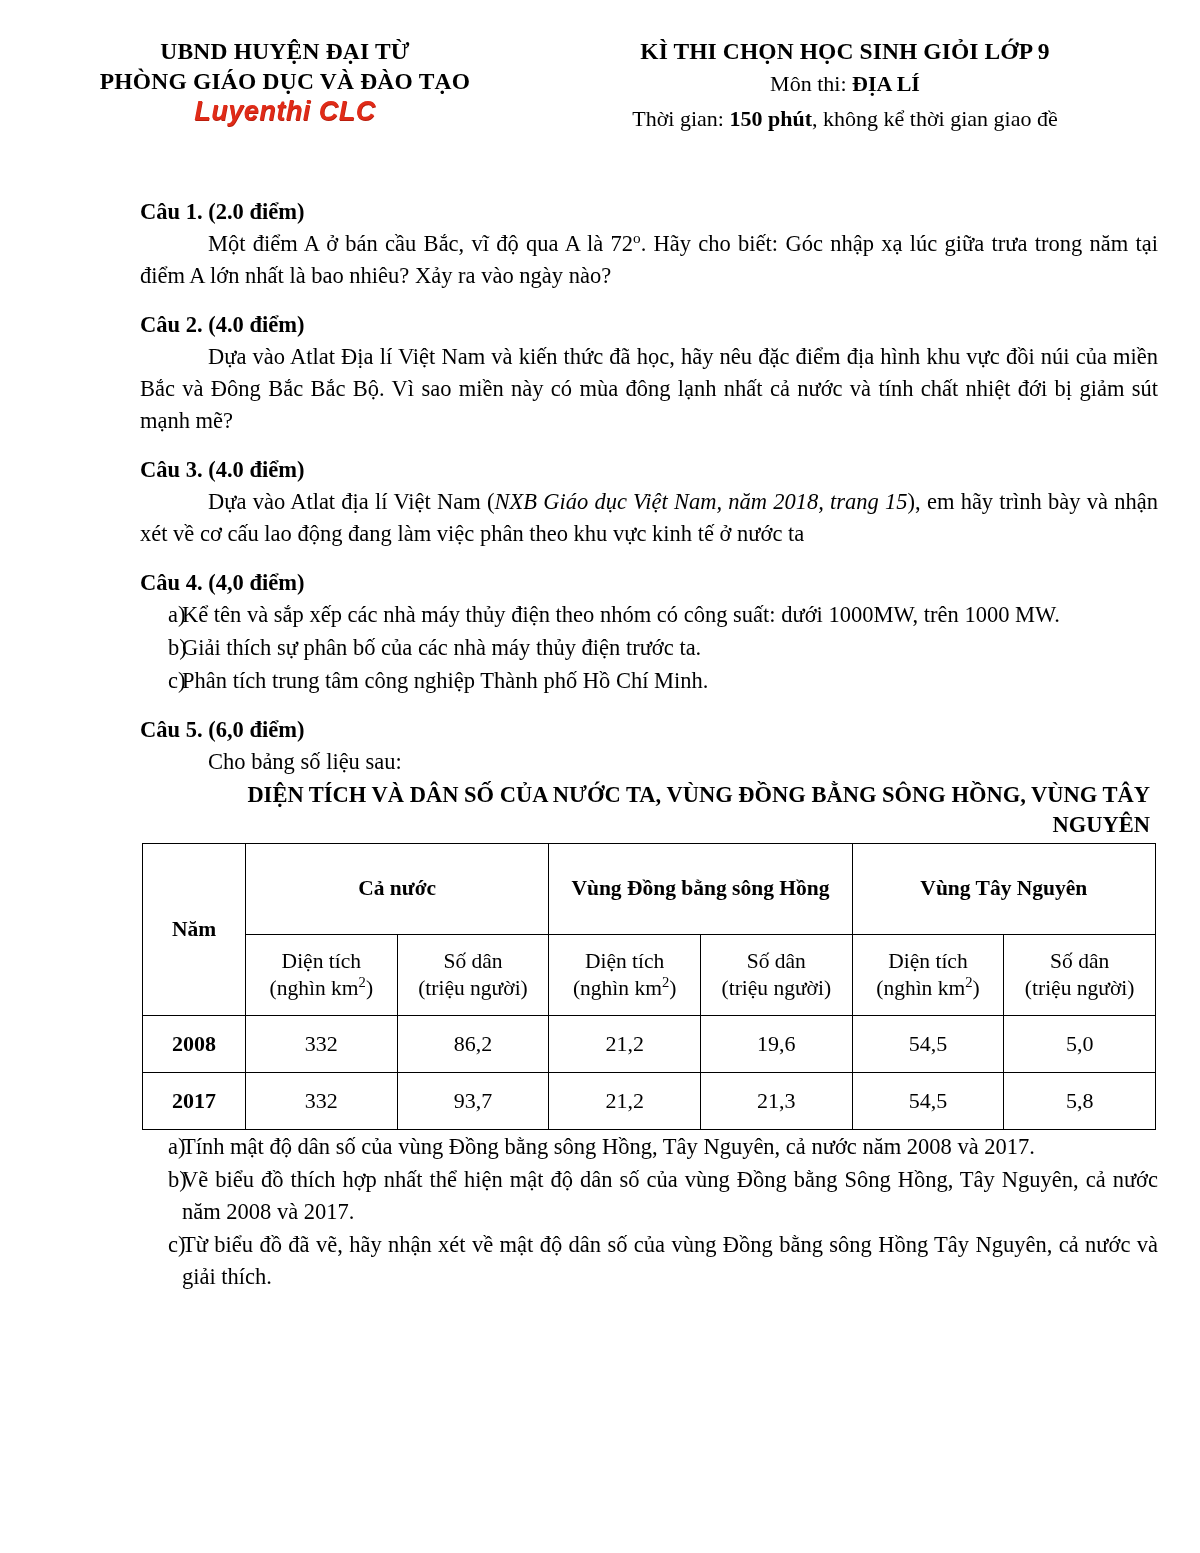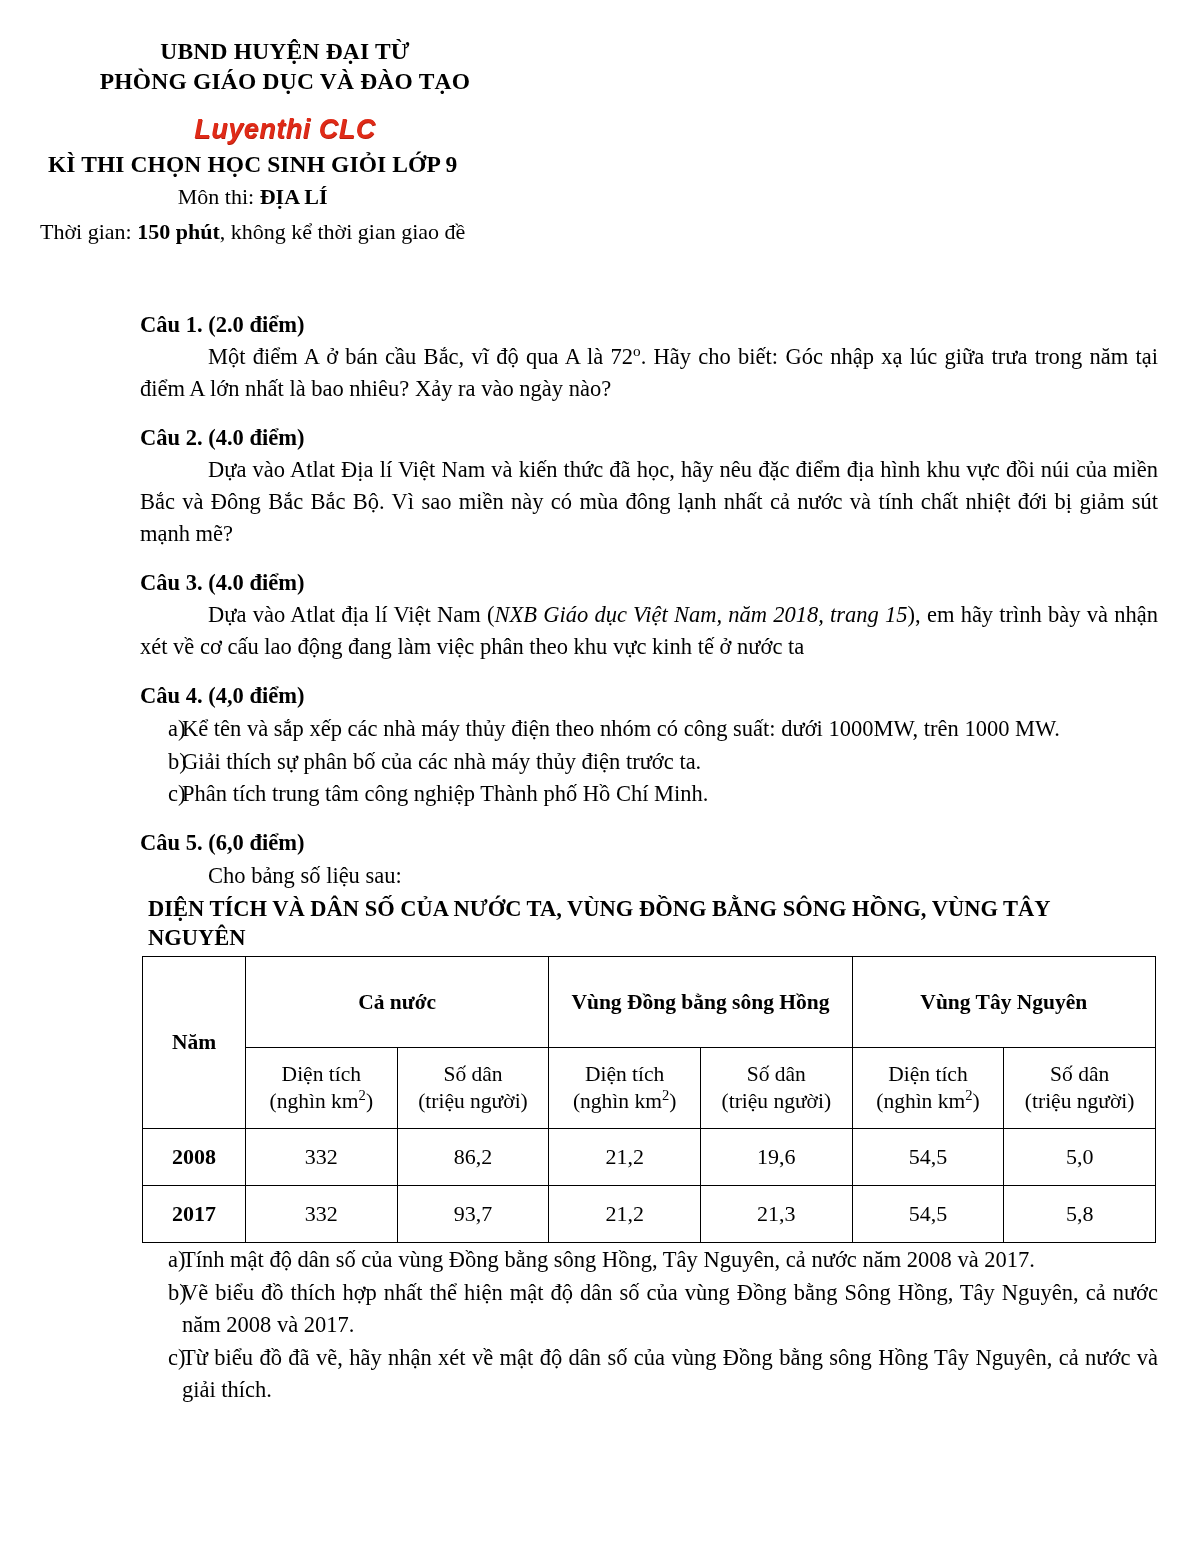--- a/index.html
+++ b/index.html
@@ -20,42 +20,42 @@
     width: 1200px;
     height: 1553px;
     position: relative;
     box-sizing: border-box;
     padding: 0;
   }
 
   
   .doc-header {
     display: flex;
-    flex-direction: column;
+    flex-direction: row;
     align-items: flex-start;
     padding: 30px 40px 0 40px;
   }
   .header-left {
     width: 490px;
     text-align: center;
     padding-top: 6px;
   }
   .header-right {
     flex: 1;
     text-align: center;
     padding-top: 6px;
   }
   .org-line {
     font-weight: bold;
     font-size: 23.5px;
     letter-spacing: 0.2px;
     line-height: 1.28;
   }
   .logo-block {
-    margin-top: 20px;
+    margin-top: 2px;
     line-height: 1.0;
   }
   .logo-main {
     color: #e02b18;
     font-weight: bold;
     font-style: italic;
     font-size: 27px;
     font-family: "Liberation Sans", "DejaVu Sans", sans-serif;
     letter-spacing: 0.5px;
     text-shadow: 0.5px 0.5px 0 #b81d0c;
@@ -138,21 +138,21 @@
 
   
   .q5-intro {
     font-size: 22.5px;
     line-height: 1.42;
     text-indent: 68px;
   }
   .table-title {
     font-size: 22.5px;
     font-weight: bold;
-    text-align: left;
+    text-align: right;
     line-height: 1.3;
     margin: 2px 0 4px 0;
     padding: 0 8px;
   }
 
   table.data-table {
     border-collapse: collapse;
     width: 1014px;
     margin: 0 auto;
     table-layout: fixed;

